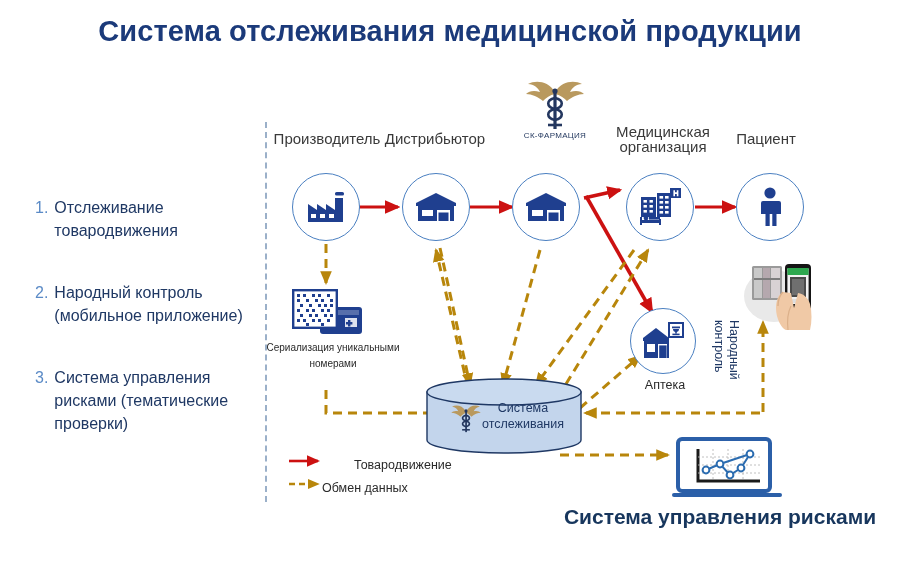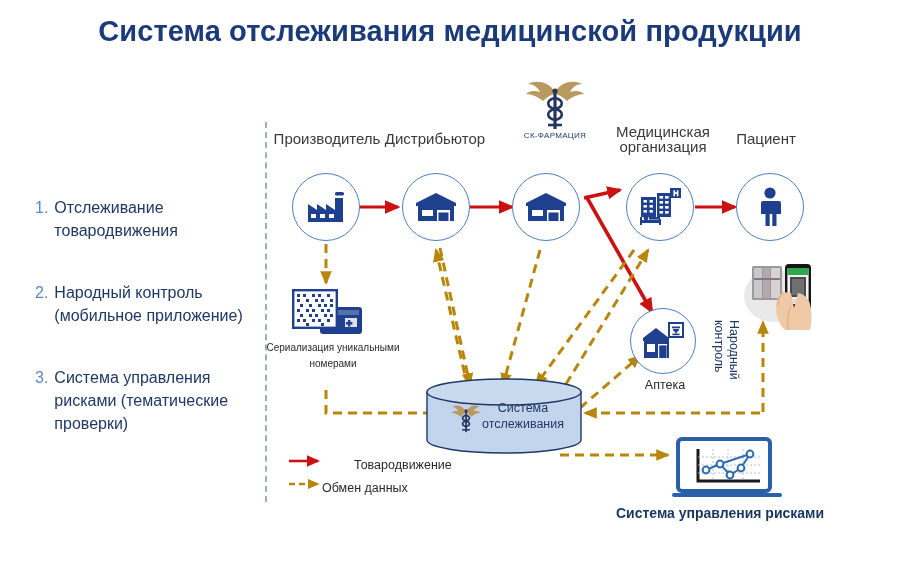--- a/index.html
+++ b/index.html
@@ -105,21 +105,21 @@
   }
 
   
   .legend-text{font-size:12.5px;color:#2a2a2a;}
   #legend-1{left:322px;top:458px;margin-left:32px;}
   #legend-2{left:322px;top:481px;}
 
   
   #risk-caption{
     left:540px;top:505px;width:360px;
-    text-align:center;font-size:14px;font-weight:bold;color:#17365d;
+    text-align:center;font-size:21px;font-weight:bold;color:#17365d;
   }
 
   svg{display:block;overflow:visible;}
 </style>
 </head>
 <body>
 
 <div id="stage">
 
   <div class="abs" id="title">Система отслеживания медицинской продукции</div>

